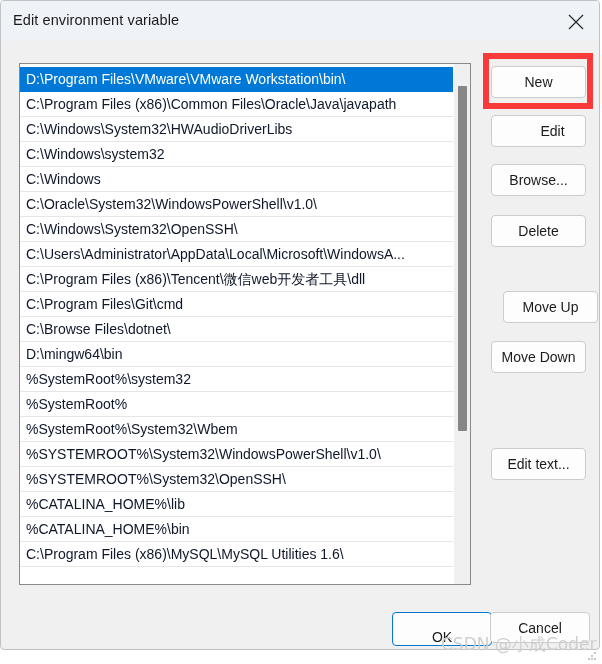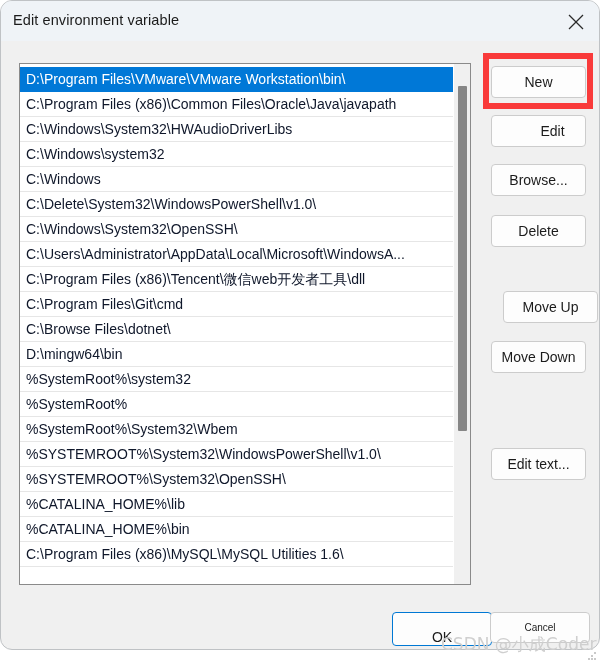--- a/index.html
+++ b/index.html
@@ -18,21 +18,21 @@
 
   
   #dialog {
     position: absolute;
     left: 0px;
     top: 0px;
     width: 600px;
     height: 650px;
     background: #f0f0f0;
     border: 1px solid #bfc2c5;
-    border-radius: 12px;
+    border-radius: 4px;
     box-sizing: border-box;
     overflow: hidden;
   }
 
   
   #titlebar {
     position: absolute;
     left: 0; top: 0;
     width: 100%;
     height: 40px;
@@ -172,21 +172,21 @@
   #btn-cancel {
     position: absolute;
     left: 489px;
     top: 611px;
     width: 100px;
     height: 31px;
     background: #fdfdfd;
     border: 1px solid #cccccc;
     border-radius: 4px;
     font-family: "Liberation Sans", "DejaVu Sans", sans-serif;
-    font-size: 10px;
+    font-size: 14px;
     color: #1b1b1b;
     cursor: default;
     box-sizing: border-box;
     padding: 0;
   }
 
   
   #watermark {
     position: absolute;
     left: 441px;
@@ -227,21 +227,21 @@
     </div>
   </div>
 
   <div id="listbox">
     <div id="list-inner">
         <div class="row selected">D:\Program Files\VMware\VMware Workstation\bin\</div>
         <div class="row">C:\Program Files (x86)\Common Files\Oracle\Java\javapath</div>
         <div class="row">C:\Windows\System32\HWAudioDriverLibs</div>
         <div class="row">C:\Windows\system32</div>
         <div class="row">C:\Windows</div>
-        <div class="row">C:\Delete\System32\WindowsPowerShell\v1.0\</div>
+        <div class="row">C:\Oracle\System32\WindowsPowerShell\v1.0\</div>
         <div class="row">C:\Windows\System32\OpenSSH\</div>
         <div class="row">C:\Users\Administrator\AppData\Local\Microsoft\WindowsA...</div>
         <div class="row">C:\Program Files (x86)\Tencent\微信web开发者工具\dll</div>
         <div class="row">C:\Program Files\Git\cmd</div>
         <div class="row">C:\Browse Files\dotnet\</div>
         <div class="row">D:\mingw64\bin</div>
         <div class="row">%SystemRoot%\system32</div>
         <div class="row">%SystemRoot%</div>
         <div class="row">%SystemRoot%\System32\Wbem</div>
         <div class="row">%SYSTEMROOT%\System32\WindowsPowerShell\v1.0\</div>

